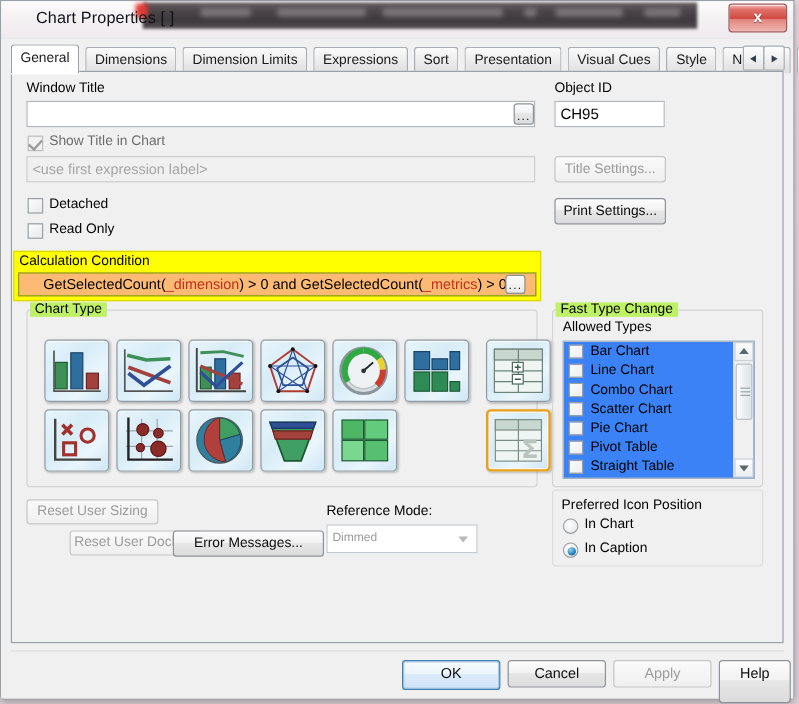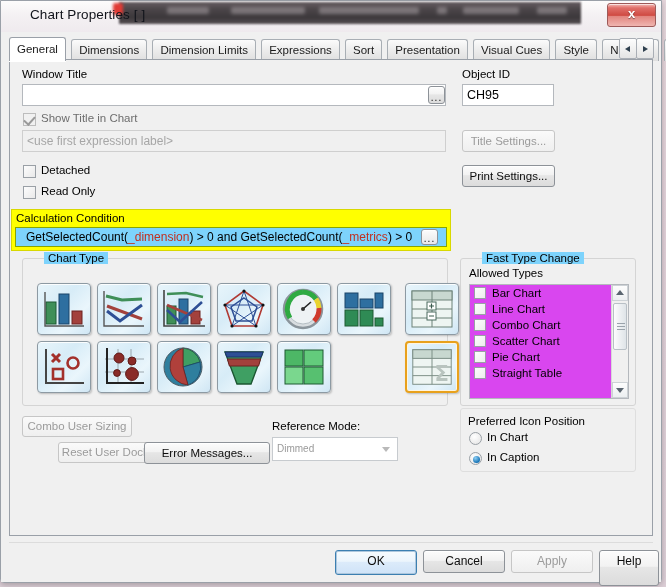--- a/index.html
+++ b/index.html
@@ -137,49 +137,49 @@
   }
   .rad .dot{
     position:absolute;left:3px;top:3px;width:7px;height:7px;border-radius:50%;
     background:radial-gradient(circle at 35% 30%,#8fd0f5,#1673b5 70%);
   }
   .group{
     position:absolute;box-sizing:border-box;
     border:1px solid #d4d4d4;border-radius:3px;
   }
   .group>.gtitle{
-    position:absolute;top:-7px;left:21px;background:#7dd3fc;padding:0 4px;
+    position:absolute;top:-7px;left:2px;background:#bef264;padding:0 4px;
     font-size:11.5px;color:#000;
   }
   
   .calcbox{
     position:absolute;background:#ffff00;border:1px solid #d8d800;
   }
   .calcbox .clabel{position:absolute;left:4px;top:2px;font-size:11.5px;color:#000;}
   .calcinput{
     position:absolute;left:3px;top:17px;right:3px;height:20px;
-    background:#7dd3fc;border:1px solid #89a400;box-sizing:border-box;
-    font-size:12px;line-height:18px;white-space:nowrap;overflow:hidden;padding-left:10px;
+    background:#fdba74;border:1px solid #89a400;box-sizing:border-box;
+    font-size:12px;line-height:18px;white-space:nowrap;overflow:hidden;padding-left:20px;
   }
   
   .icon{
     position:absolute;width:54px;height:52px;box-sizing:border-box;
     border:1px solid #8d9aa3;border-radius:4px;
     background:linear-gradient(135deg,#e8f5fb 0%,#d7ecf7 40%,#eaf6fc 70%,#cfe6f4 100%);
     box-shadow:inset 0 1px 0 rgba(255,255,255,.85), 1px 1px 2px rgba(0,0,0,.22);
     overflow:hidden;cursor:pointer;
   }
   .icon.sel{
     border:2px solid #e8a11c;
     box-shadow:inset 0 0 0 1px #fff5e0, 1px 1px 2px rgba(0,0,0,.22);
   }
   .icon svg{display:block;}
   
   .listbox{
-    position:absolute;background:#d946ef;border:1px solid #b4b8bd;box-sizing:border-box;
+    position:absolute;background:#3b82f6;border:1px solid #b4b8bd;box-sizing:border-box;
     overflow:hidden;
   }
   .lrow{position:relative;height:16px;line-height:16px;padding-left:22px;font-size:11.5px;cursor:pointer;}
   .lrow .lcbx{position:absolute;left:4px;top:2px;width:12px;height:12px;box-sizing:border-box;
     border:1px solid #9aa0a6;background:linear-gradient(135deg,#fdfdfd,#ededed);}
   .sbar{
     position:absolute;right:0;top:0;bottom:0;width:16px;
     background:#f0f0f0;border-left:1px solid #d8d8d8;
   }
   .sbtn{
@@ -413,39 +413,40 @@
         <div class="icon sel" style="left:382px;top:82px;">
           <svg width="50" height="48" viewBox="0 0 52 50">
             <rect x="6" y="7" width="40" height="36" fill="#eef5f2" stroke="#7a8c84"></rect>
             <rect x="6" y="7" width="40" height="9" fill="#c8d8d0" stroke="#7a8c84"></rect>
             <path d="M6 25 H46 M6 34 H46 M26 7 V43" stroke="#7a8c84" stroke-width="1"></path>
             <text x="36" y="40" font-family="DejaVu Sans, sans-serif" font-size="22" font-weight="bold" fill="#b9c4bf" text-anchor="middle">Σ</text>
           </svg>
         </div>
       </div>
 
-      <div class="btn dis" style="left:12px;top:356px;width:110px;height:21px;line-height:19px;">Combo User Sizing</div>
+      <div class="btn dis" style="left:12px;top:356px;width:110px;height:21px;line-height:19px;">Reset User Sizing</div>
       <div class="btn dis" style="left:12px;top:382px;width:110px;height:21px;line-height:19px;margin-left:36px;">Reset User Docking</div>
       <div class="btn" style="left:134px;top:382px;width:126px;height:22px;line-height:20px;">Error Messages...</div>
 
       <div class="lbl" style="left:262px;top:360px;">Reference Mode:</div>
       <div class="combo" style="left:262px;top:377px;width:126px;height:24px;">
         <span>Dimmed</span>
         <span class="arw"></span>
       </div>
 
       <div class="group" style="left:450px;top:198px;width:176px;height:148px;">
         <div class="gtitle">Fast Type Change</div>
         <div class="lbl" style="left:8px;top:8px;">Allowed Types</div>
         <div class="listbox" style="left:8px;top:25px;width:160px;height:115px;">
           <div class="lrow"><span class="lcbx"></span><span>Bar Chart</span></div>
           <div class="lrow"><span class="lcbx"></span><span>Line Chart</span></div>
           <div class="lrow"><span class="lcbx"></span><span>Combo Chart</span></div>
           <div class="lrow"><span class="lcbx"></span><span>Scatter Chart</span></div>
           <div class="lrow"><span class="lcbx"></span><span>Pie Chart</span></div>
+          <div class="lrow"><span class="lcbx"></span><span>Pivot Table</span></div>
           <div class="lrow"><span class="lcbx"></span><span>Straight Table</span></div>
           <div class="sbar">
             <div class="sbtn up">
                 <i></i>
               </div>
             <div class="thumb">
                 <span class="grip"></span>
               </div>
             <div class="sbtn dn">
                 <i></i>

